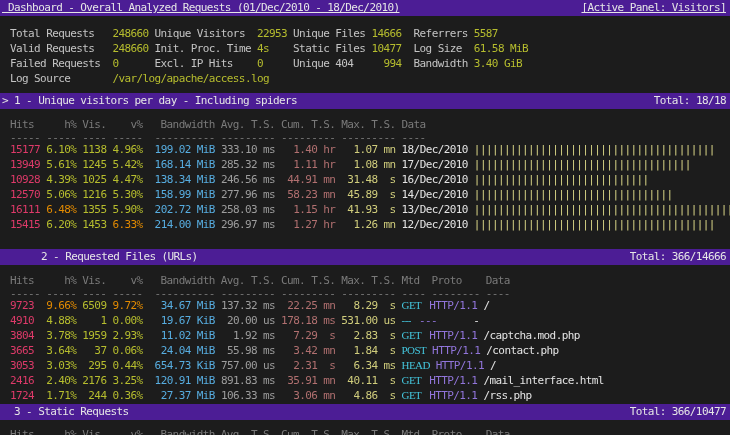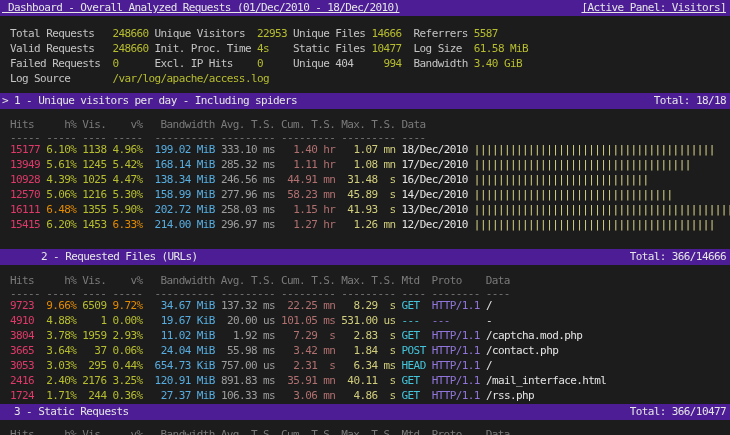--- a/index.html
+++ b/index.html
@@ -23,21 +23,21 @@
   .hits{color:#de3a69;}
   .pct{color:#b6bd2e;}
   .vis{color:#b6bd2e;}
   .hl{color:#e28a00;}
   .bw{color:#57ade0;}
   .avg{color:#9d9d9d;}
   .cum{color:#b17070;}
   .max{color:#d0cd7c;}
   .white{color:#e4e4e4;}
   .bars{color:#d9d687;}
-  .mtd{color:#44c5dc;}
+  .mtd{color:#44c5dc;font-family:Liberation Serif, serif;}
   .proto{color:#9175da;}
   .trow{white-space:pre;height:15px;}
 </style>
 </head>
 <body>
 
 <div class="bar titlebar abs" style="top:0;">
   <span class="t"> Dashboard - Overall Analyzed Requests (01/Dec/2010 - 18/Dec/2010)</span>
   <span class="t">[Active Panel: Visitors]</span>
 </div>
@@ -65,21 +65,21 @@
   </div>
 
 <div class="bar abs" style="top:249px;padding-left:29px;">
   <span>  2 - Requested Files (URLs)</span>
   <span>Total: 366/14666</span>
 </div>
 <div class="abs body-line dim" style="top:273px;" id="p2-chead">Hits     h% Vis.    v%   Bandwidth Avg. T.S. Cum. T.S. Max. T.S. Mtd  Proto    Data</div>
 <div class="abs body-line dim" style="top:286px;" id="p2-dash">----- ----- ---- -----  ---------- --------- --------- --------- ---- -------- ----</div>
 <div class="abs" style="top:298px;" id="p2-rows">
     <div class="trow body-line"><span class="hits">9723 </span> <span class="hl">9.66%</span> <span class="vis">6509</span> <span class="hl">9.72%</span>  <span class="bw"> 34.67 MiB</span> <span class="avg">137.32 ms</span> <span class="cum"> 22.25 mn</span> <span class="max">  8.29  s</span> <span class="mtd">GET </span> <span class="proto">HTTP/1.1</span> <span class="white">/</span></div>
-    <div class="trow body-line"><span class="hits">4910 </span> <span class="pct">4.88%</span> <span class="vis">   1</span> <span class="pct">0.00%</span>  <span class="bw"> 19.67 KiB</span> <span class="avg"> 20.00 us</span> <span class="cum">101.05 ms</span> <span class="max">531.00 us</span> <span class="mtd">--- </span> <span class="proto">---     </span> <span class="white">-</span></div>
+    <div class="trow body-line"><span class="hits">4910 </span> <span class="pct">4.88%</span> <span class="vis">   1</span> <span class="pct">0.00%</span>  <span class="bw"> 19.67 KiB</span> <span class="avg"> 20.00 us</span> <span class="cum">178.18 ms</span> <span class="max">531.00 us</span> <span class="mtd">--- </span> <span class="proto">---     </span> <span class="white">-</span></div>
     <div class="trow body-line"><span class="hits">3804 </span> <span class="pct">3.78%</span> <span class="vis">1959</span> <span class="pct">2.93%</span>  <span class="bw"> 11.02 MiB</span> <span class="avg">  1.92 ms</span> <span class="cum">  7.29  s</span> <span class="max">  2.83  s</span> <span class="mtd">GET </span> <span class="proto">HTTP/1.1</span> <span class="white">/captcha.mod.php</span></div>
     <div class="trow body-line"><span class="hits">3665 </span> <span class="pct">3.64%</span> <span class="vis">  37</span> <span class="pct">0.06%</span>  <span class="bw"> 24.04 MiB</span> <span class="avg"> 55.98 ms</span> <span class="cum">  3.42 mn</span> <span class="max">  1.84  s</span> <span class="mtd">POST</span> <span class="proto">HTTP/1.1</span> <span class="white">/contact.php</span></div>
     <div class="trow body-line"><span class="hits">3053 </span> <span class="pct">3.03%</span> <span class="vis"> 295</span> <span class="pct">0.44%</span>  <span class="bw">654.73 KiB</span> <span class="avg">757.00 us</span> <span class="cum">  2.31  s</span> <span class="max">  6.34 ms</span> <span class="mtd">HEAD</span> <span class="proto">HTTP/1.1</span> <span class="white">/</span></div>
     <div class="trow body-line"><span class="hits">2416 </span> <span class="pct">2.40%</span> <span class="vis">2176</span> <span class="pct">3.25%</span>  <span class="bw">120.91 MiB</span> <span class="avg">891.83 ms</span> <span class="cum"> 35.91 mn</span> <span class="max"> 40.11  s</span> <span class="mtd">GET </span> <span class="proto">HTTP/1.1</span> <span class="white">/mail_interface.html</span></div>
     <div class="trow body-line"><span class="hits">1724 </span> <span class="pct">1.71%</span> <span class="vis"> 244</span> <span class="pct">0.36%</span>  <span class="bw"> 27.37 MiB</span> <span class="avg">106.33 ms</span> <span class="cum">  3.06 mn</span> <span class="max">  4.86  s</span> <span class="mtd">GET </span> <span class="proto">HTTP/1.1</span> <span class="white">/rss.php</span></div>
   </div>
 
 <div class="bar abs" style="top:404px;gap:40px;">
   <span>  3 - Static Requests</span>
   <span>Total: 366/10477</span>

